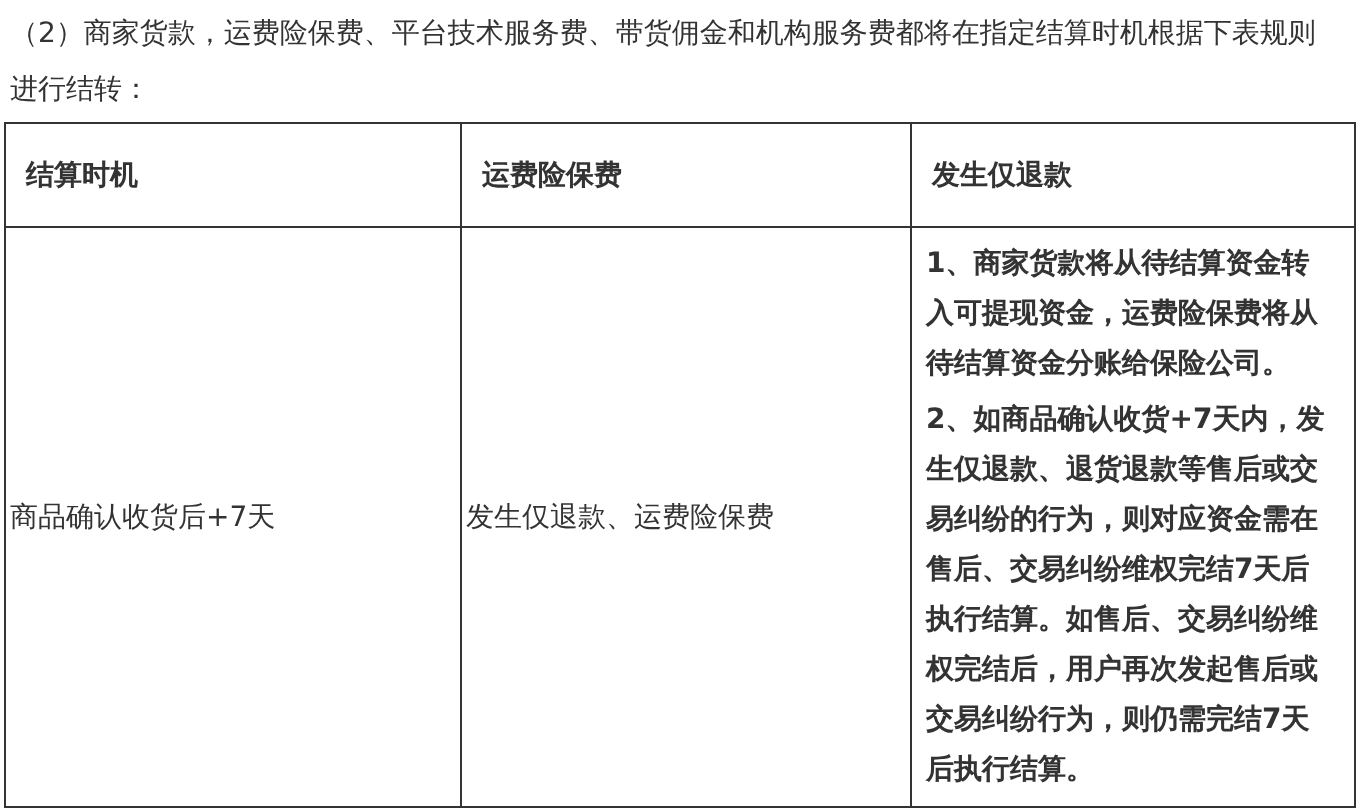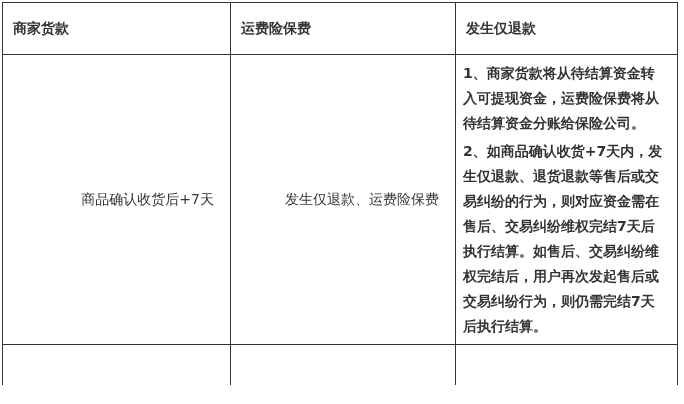--- a/index.html
+++ b/index.html
@@ -30,48 +30,48 @@
     font-weight: normal;
     text-align: left;
     vertical-align: middle;
   }
   thead th {
     height: 52px;
     padding: 0 10px;
     font-weight: bold;
   }
   td.cell-timing, td.cell-fund {
-    padding: 0 16px;
+    padding: 0 2px;
     vertical-align: middle;
-    text-align: right;
   }
   td.cell-desc {
     padding: 6px 9px 5px 7px;
     vertical-align: top;
     line-height: 25px;
   }
   td.cell-desc p { margin: 0; font-weight: bold; }
   td.cell-desc p + p { margin-top: 3px; }
   tr.partial-row td { height: 40px; border-bottom: none; }
 </style>
 </head>
 <body>
 
 <div class="page">
 
+  <p class="intro">（2）商家货款，运费险保费、平台技术服务费、带货佣金和机构服务费都将在指定结算时机根据下表规则进行结转：</p>
 
   <table class="settlement">
     <colgroup>
       <col style="width:228px">
       <col style="width:225px">
       <col style="width:222px">
     </colgroup>
     <thead>
       <tr>
-        <th>商家货款</th>
+        <th>结算时机</th>
         <th>运费险保费</th>
         <th>发生仅退款</th>
       </tr>
     </thead>
     <tbody>
       <tr>
         <td class="cell-timing">商品确认收货后+7天</td>
         <td class="cell-fund">发生仅退款、运费险保费</td>
         <td class="cell-desc">
           <p>1、商家货款将从待结算资金转入可提现资金，运费险保费将从待结算资金分账给保险公司。</p>

